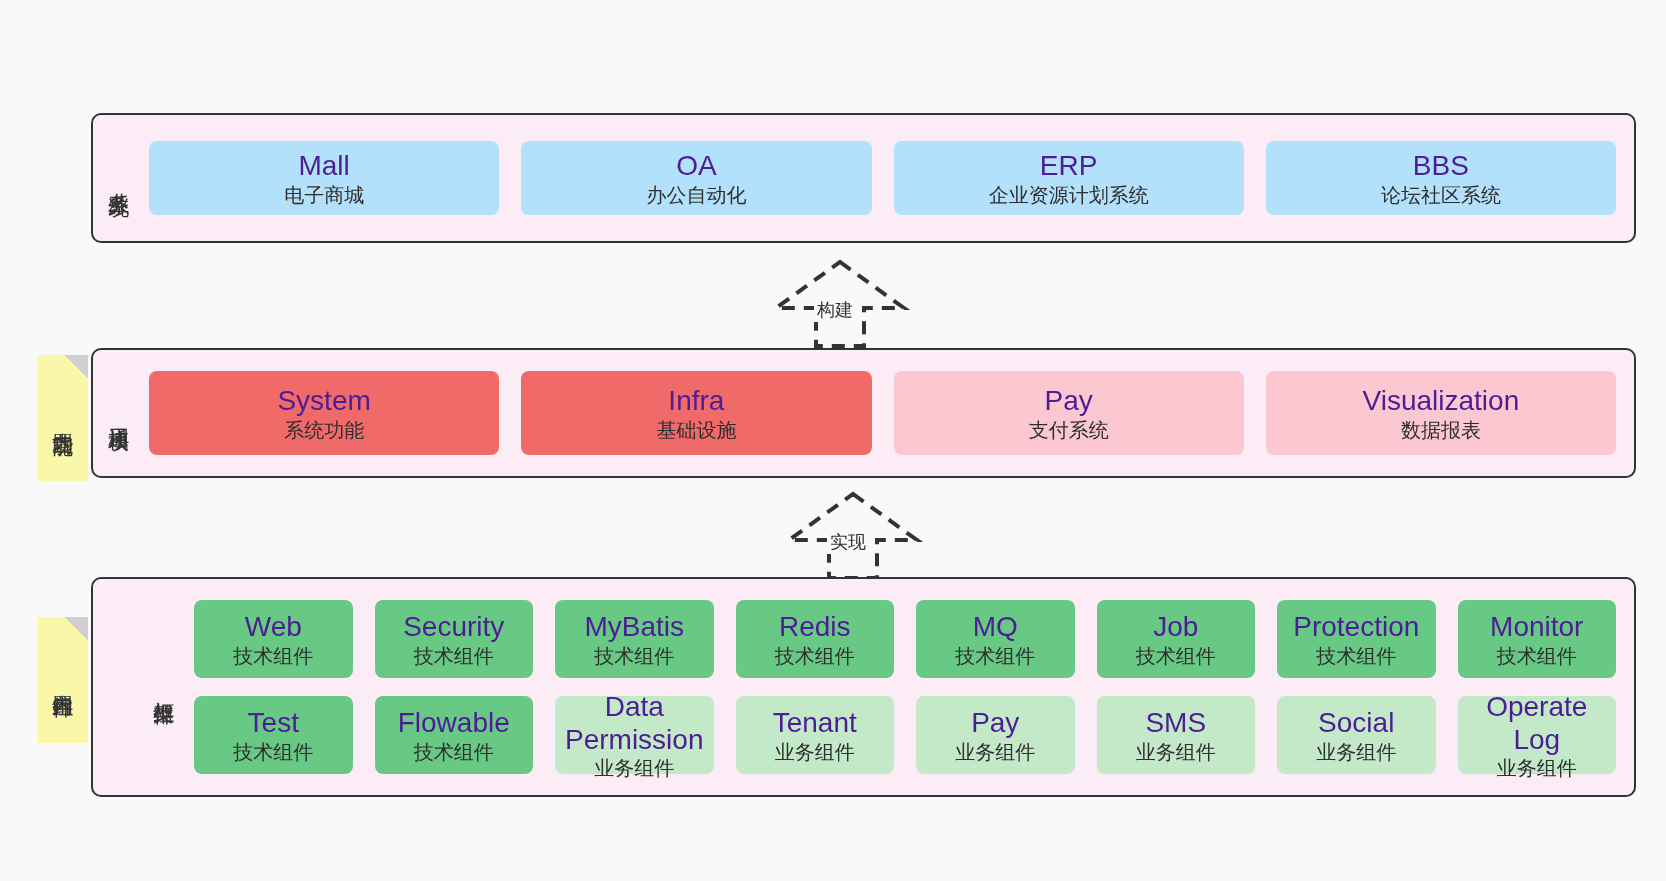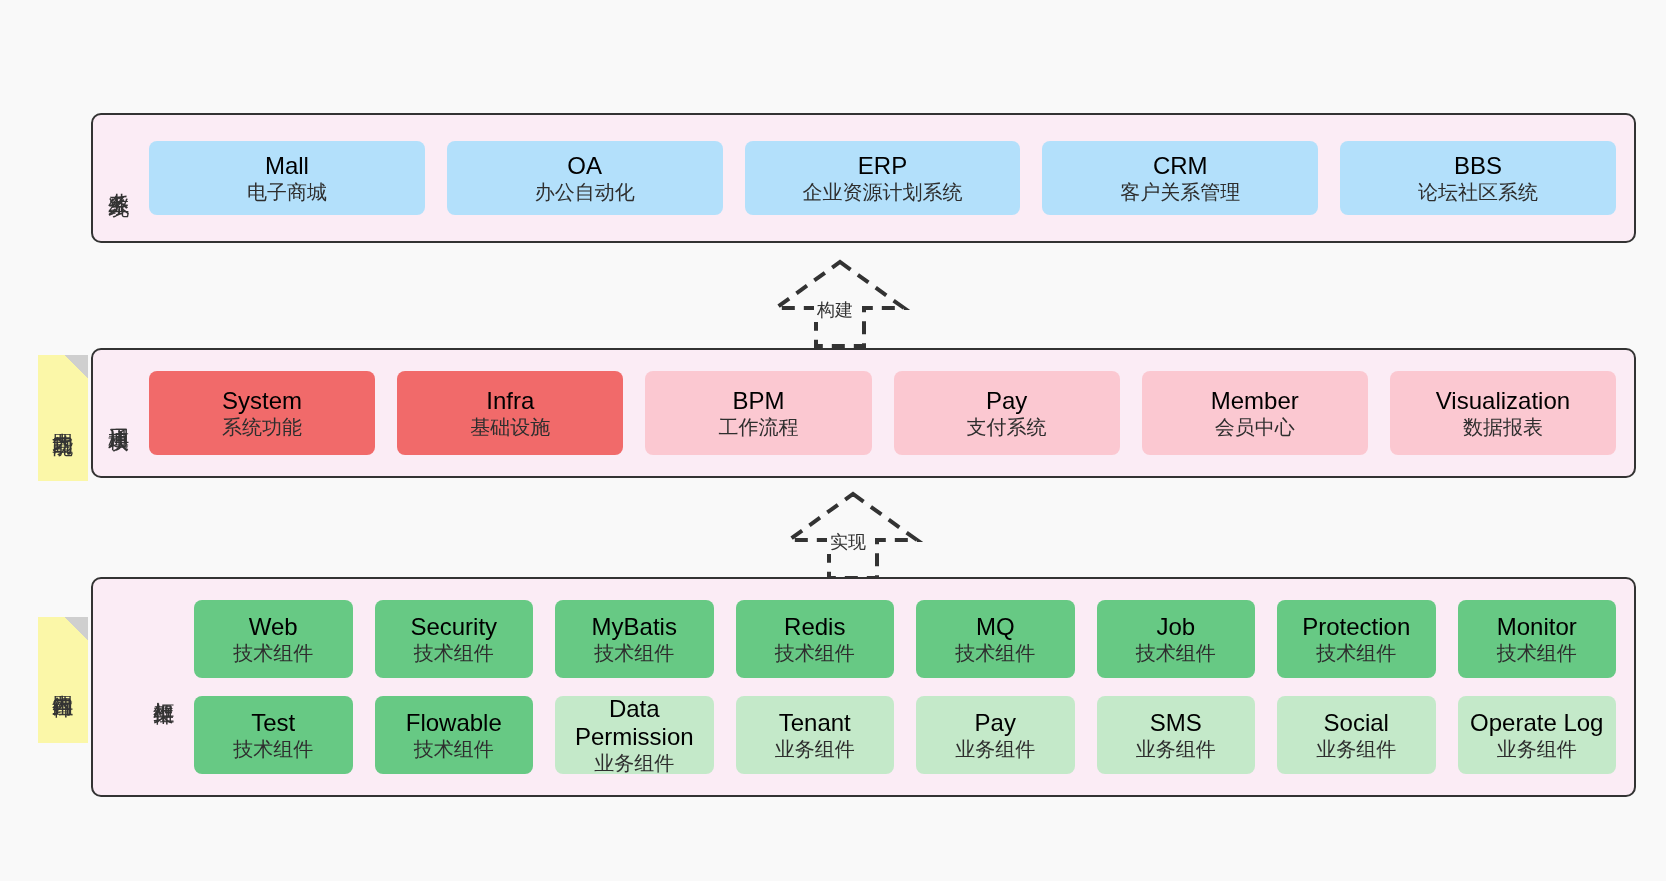--- a/index.html
+++ b/index.html
@@ -65,23 +65,23 @@
     border-radius: 8px;
     display: flex;
     flex-direction: column;
     align-items: center;
     justify-content: center;
     text-align: center;
     box-sizing: border-box;
     padding: 6px 4px;
   }
   .node .title {
-    font-size: 24px;
+    font-size: 28px;
     line-height: 1.18;
-    color: #000000;
+    color: #4c1d95;
   }
   .node .sub {
     font-size: 20px;
     line-height: 1.2;
     color: #2e2e2e;
   }
 
   .node.blue      { background: #b3e0fb; }
   .node.red       { background: #f16a6a; }
   .node.pink      { background: #fbc8d1; }
@@ -164,24 +164,20 @@
         </div>
         <div class="node blue">
           <div class="title">OA</div>
           <div class="sub">办公自动化</div>
         </div>
         <div class="node blue">
           <div class="title">ERP</div>
           <div class="sub">企业资源计划系统</div>
         </div>
         <div class="node blue">
-          <div class="title">CRM</div>
-          <div class="sub">客户关系管理</div>
-        </div>
-        <div class="node blue">
           <div class="title">BBS</div>
           <div class="sub">论坛社区系统</div>
         </div>
       </div>
     </div>
   </div>
 
   <div class="connector" id="conn-build">
     <svg width="176" height="90" viewBox="0 0 176 90">
       <path d="M88 4 L152 50 L112 50 L112 88 L64 88 L64 50 L24 50 Z" fill="none" stroke="#333333" stroke-width="4" stroke-dasharray="13 9" stroke-linejoin="miter"></path>
@@ -200,30 +196,22 @@
       <div class="row">
         <div class="node red">
           <div class="title">System</div>
           <div class="sub">系统功能</div>
         </div>
         <div class="node red">
           <div class="title">Infra</div>
           <div class="sub">基础设施</div>
         </div>
         <div class="node pink">
-          <div class="title">BPM</div>
-          <div class="sub">工作流程</div>
-        </div>
-        <div class="node pink">
           <div class="title">Pay</div>
           <div class="sub">支付系统</div>
-        </div>
-        <div class="node pink">
-          <div class="title">Member</div>
-          <div class="sub">会员中心</div>
         </div>
         <div class="node pink">
           <div class="title">Visualization</div>
           <div class="sub">数据报表</div>
         </div>
       </div>
     </div>
   </div>
 
   <div class="connector" id="conn-impl">

